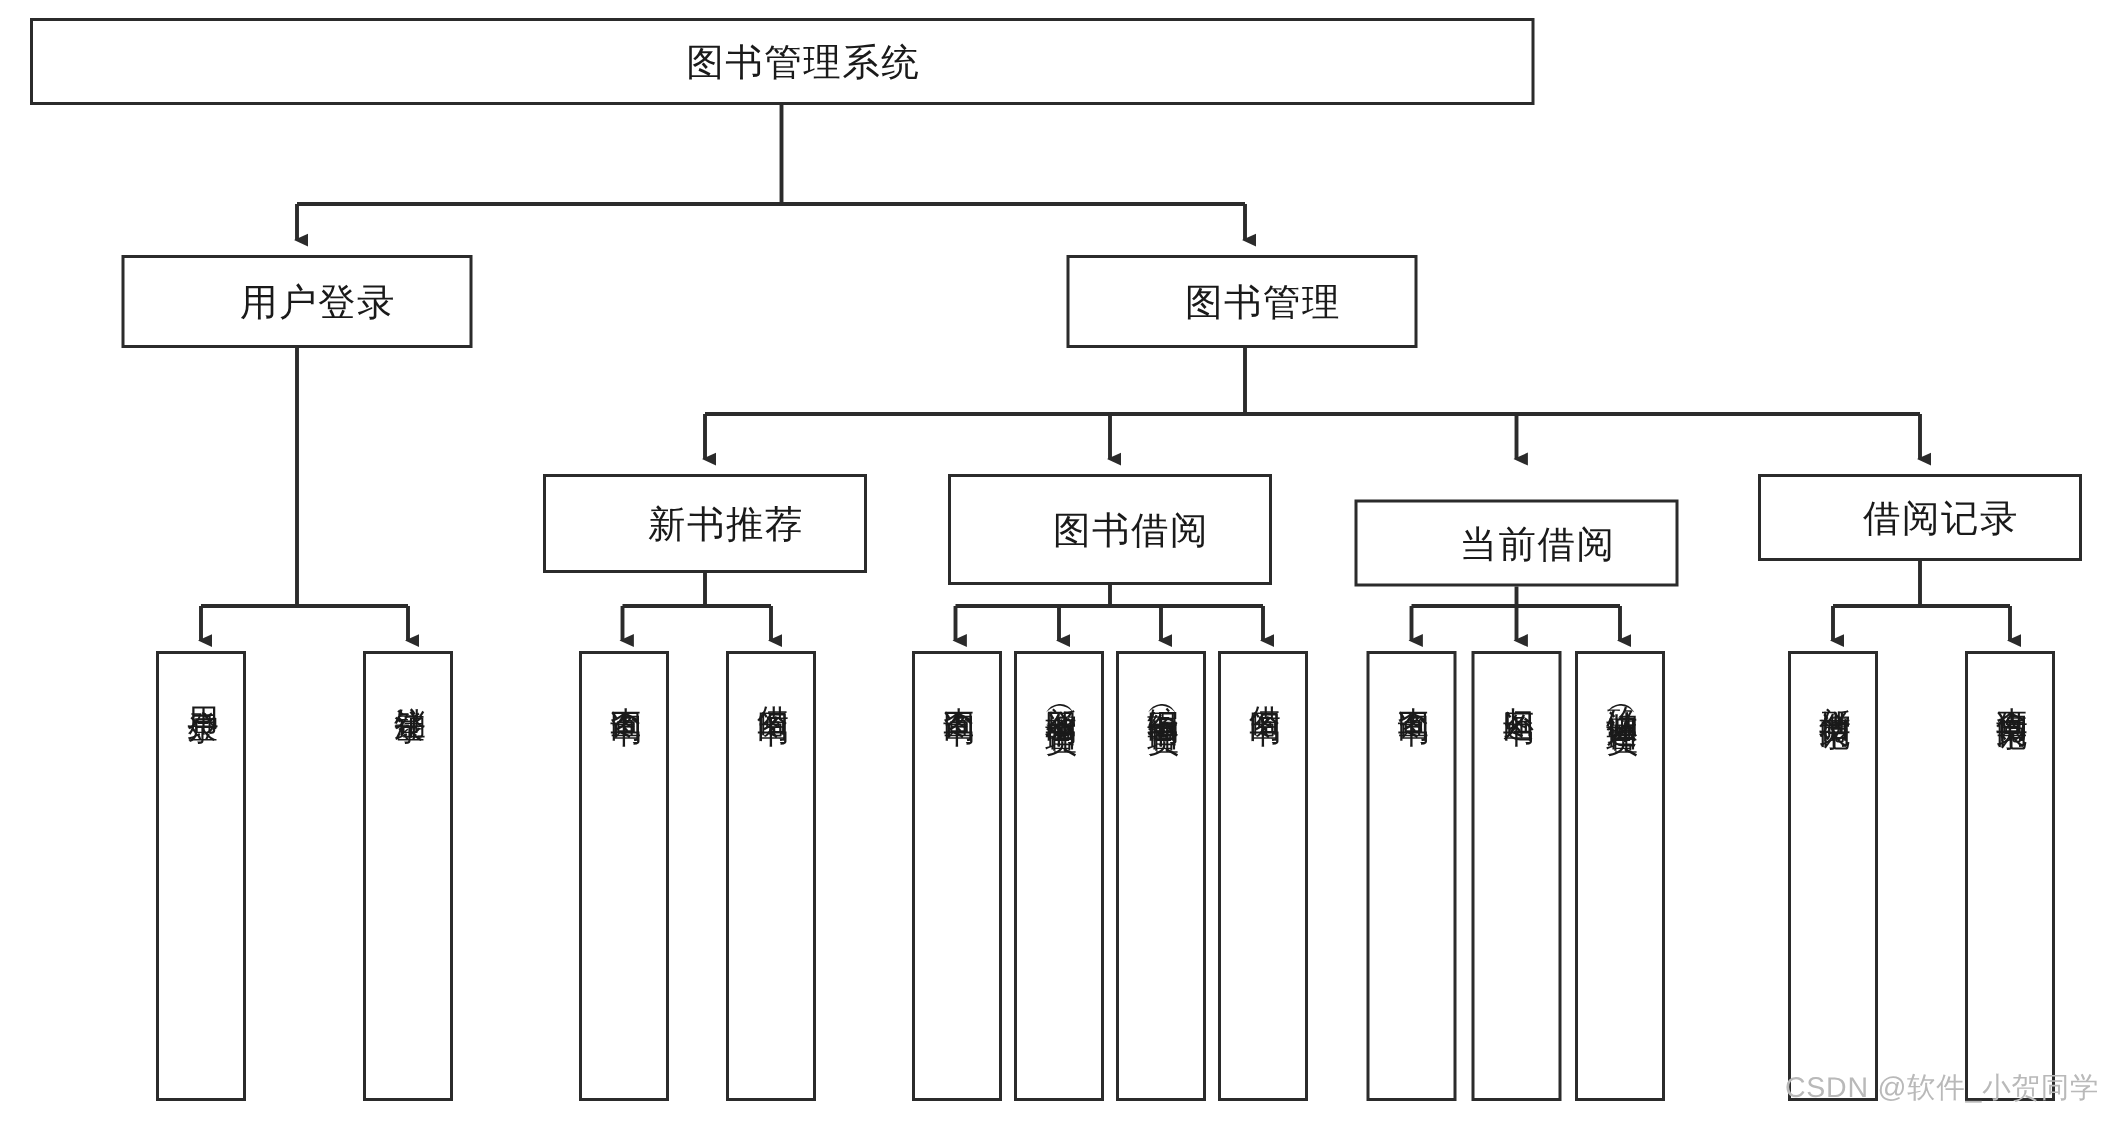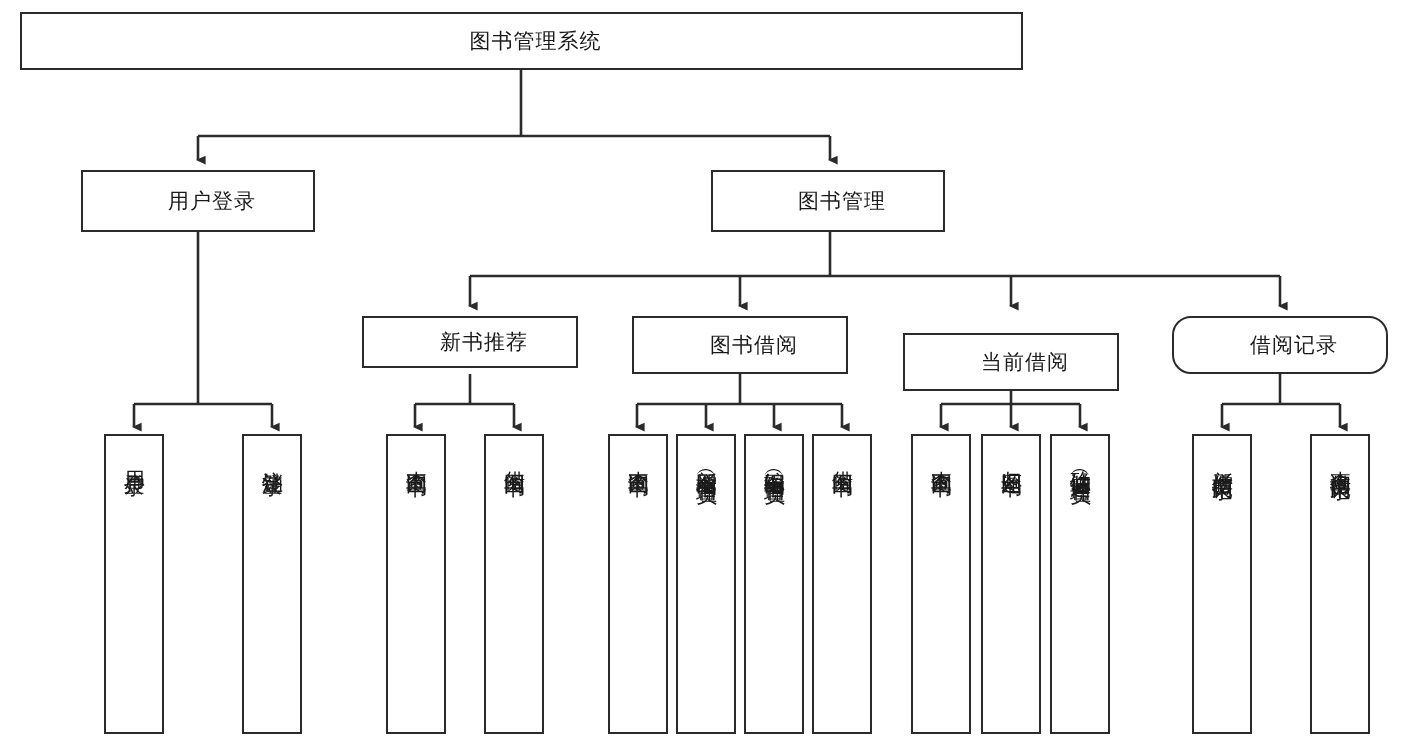--- a/index.html
+++ b/index.html
@@ -28,21 +28,21 @@
     position: absolute;
     box-sizing: border-box;
     background: #ffffff;
     border: 2.5px solid #2b2b2b;
     display: flex;
     align-items: center;
     justify-content: center;
     color: #1a1a1a;
   }
   .node.horiz {
-    font-size: 21px;
+    font-size: 25px;
     letter-spacing: 1px;
     padding-left: 28px;
   }
   .node.vert {
     padding-top: 18px;
     align-items: flex-start;
   }
   .vlabel {
     writing-mode: vertical-rl;
     text-orientation: upright;
@@ -122,30 +122,30 @@
     <span>图书管理系统</span>
   </div>
 
   <div class="node horiz" style="left:81px; top:170px; width:234px; height:62px;">
     <span>用户登录</span>
   </div>
   <div class="node horiz" style="left:711px; top:170px; width:234px; height:62px;text-align:right;">
     <span>图书管理</span>
   </div>
 
-  <div class="node horiz" style="left:362px; top:316px; width:216px; height:52px;">
+  <div class="node horiz" style="left:362px; top:316px; width:216px; height:66px;">
     <span>新书推荐</span>
   </div>
-  <div class="node horiz" style="left:632px; top:316px; width:216px; height:58px;">
+  <div class="node horiz" style="left:632px; top:316px; width:216px; height:74px;">
     <span>图书借阅</span>
   </div>
   <div class="node horiz" style="left:903px; top:333px; width:216px; height:58px;">
     <span>当前借阅</span>
   </div>
-  <div class="node horiz" style="left:1172px; top:316px; width:216px; height:58px;border-radius:19px;">
+  <div class="node horiz" style="left:1172px; top:316px; width:216px; height:58px;">
     <span>借阅记录</span>
   </div>
 
   <div class="node vert" style="left:104px; top:434px; width:60px; height:300px;">
     <span class="vlabel">用户登录</span>
   </div>
   <div class="node vert" style="left:242px; top:434px; width:60px; height:300px;">
     <span class="vlabel">注销登录</span>
   </div>
 
@@ -179,14 +179,15 @@
     <span class="vlabel">确认归还（管理员）</span>
   </div>
 
   <div class="node vert" style="left:1192px; top:434px; width:60px; height:300px;">
     <span class="vlabel">新增借阅记录</span>
   </div>
   <div class="node vert" style="left:1310px; top:434px; width:60px; height:300px;">
     <span class="vlabel">查询借阅记录</span>
   </div>
 
+  <div class="watermark">CSDN @软件_小贺同学</div>
 
 </div>
 
 </body></html>

